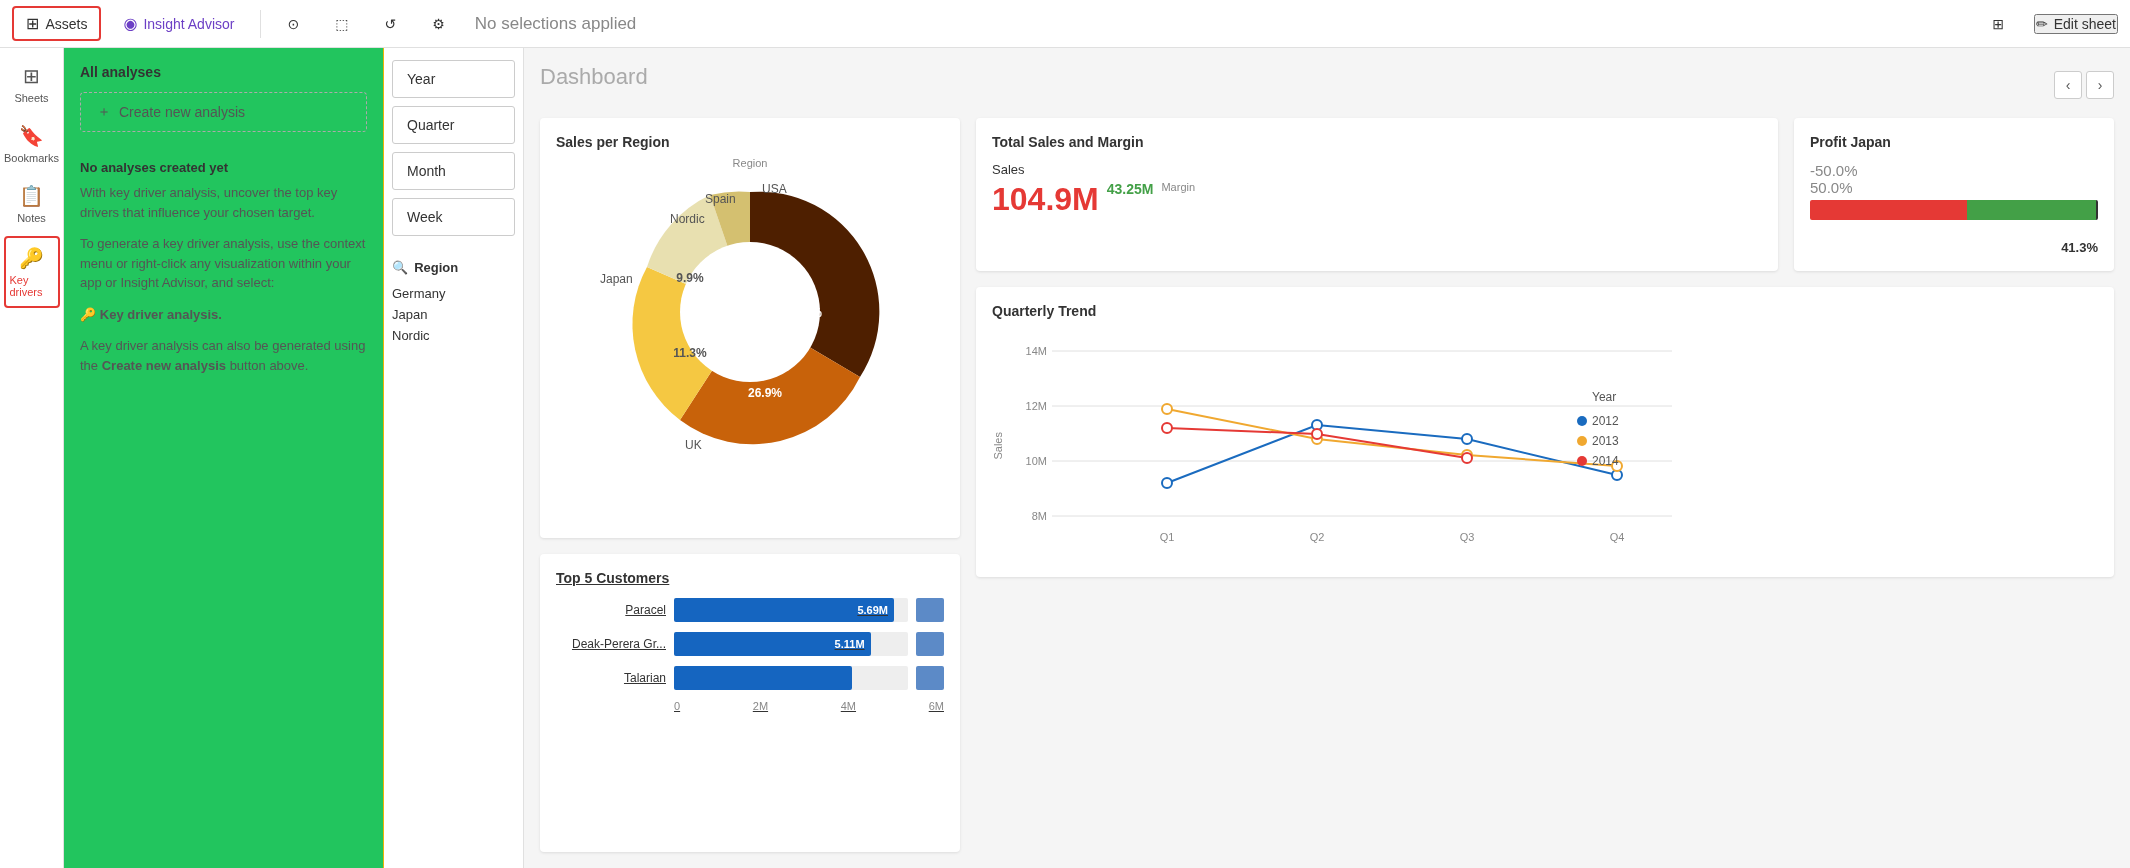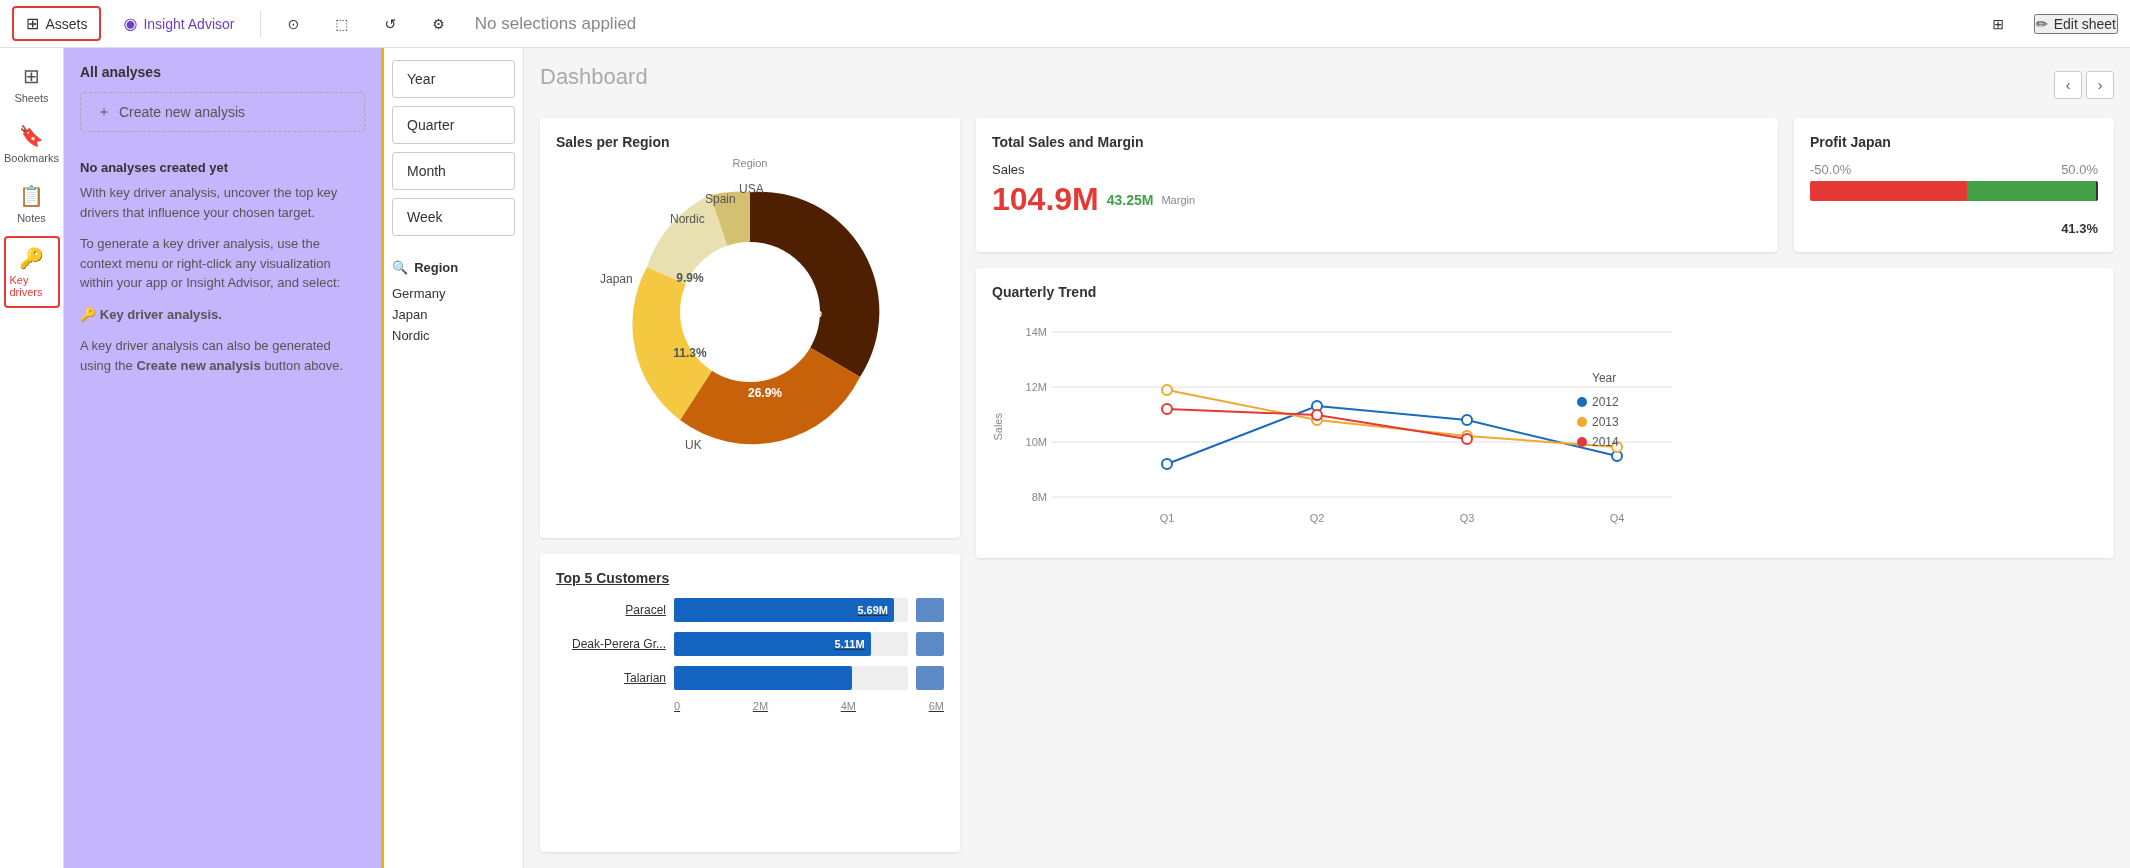--- a/index.html
+++ b/index.html
@@ -34,21 +34,21 @@
     .icon-item {
       display: flex; flex-direction: column; align-items: center;
       padding: 8px 4px; cursor: pointer; border-radius: 4px; width: 56px;
       font-size: 11px; color: #555; gap: 4px;
     }
     .icon-item.active { border: 2px solid #e53935; color: #e53935; }
     .icon-symbol { font-size: 20px; }
 
     
     .sidebar {
-      width: 320px; border-right: 3px solid #eab308; background: #c4b5fd;
+      width: 320px; border-right: 1px solid #eab308; background: #22c55e;
       padding: 16px; overflow-y: auto;
     }
     .sidebar-title { font-size: 14px; font-weight: 600; color: #333; margin-bottom: 12px; }
     .create-btn {
       display: flex; align-items: center; gap: 8px;
       border: 1px dashed #aaa; border-radius: 4px; padding: 10px 16px;
       cursor: pointer; color: #555; font-size: 14px; margin-bottom: 16px; width: 100%;
       background: none;
     }
     .no-analyses { font-weight: 600; color: #333; margin-bottom: 8px; font-size: 13px; margin-top: 28px; }
@@ -80,21 +80,21 @@
     .chart-card {
       background: #fff; border-radius: 4px; padding: 16px;
       box-shadow: 0 1px 3px rgba(0,0,0,0.1);
     }
     .chart-title { font-size: 14px; font-weight: 600; color: #333; margin-bottom: 12px; }
 
     .donut-card { width: 420px; }
     .sales-block { margin-bottom: 16px; }
     .sales-label { font-size: 13px; color: #333; margin-bottom: 4px; }
     .sales-value { font-size: 32px; font-weight: 700; color: #e53935; }
-    .pm-scale { display: flex; justify-content: space-between; font-size: 13px; color: #888; margin-bottom: 4px; }
+    .pm-scale { display: flex; justify-content: space-between; font-size: 15px; color: #888; margin-bottom: 4px; flex-direction: column; }
     .pm-bar { height: 20px; display: flex; border-radius: 2px; overflow: hidden; }
     .pm-bar-red { background: #e53935; flex: 1; }
     .pm-bar-green { background: #43a047; flex: 0.82; }
     .pm-marker { width: 2px; background: #333; }
     .pm-pct { text-align: right; font-size: 13px; font-weight: 600; margin-top: 20px; }
 
     
     .quarterly-card { margin-top: 0; width: 100%; background: #fff; border-radius: 4px; padding: 16px; box-shadow: 0 1px 3px rgba(0,0,0,0.1); }
 
     
@@ -228,21 +228,21 @@
     </div>
 
     <div class="charts-row">
 
       <div class="chart-card donut-card">
         <div class="chart-title">Sales per Region</div>
         <div style="position:relative; width:320px; height:320px; margin:0 auto;">
           
           <div style="position:absolute; top:-5px; left:50%; transform:translateX(-50%); font-size:11px; color:#888;">Region</div>
           
-          <div style="position:absolute; top:20px; left:149px; font-size:12px; color:#555;">USA</div>
+          <div style="position:absolute; top:20px; left:172px; font-size:12px; color:#555;">USA</div>
           <div style="position:absolute; top:110px; left:10px; font-size:12px; color:#555;">Japan</div>
           <div style="position:absolute; top:50px; left:80px; font-size:12px; color:#555;">Nordic</div>
           <div style="position:absolute; top:30px; left:115px; font-size:12px; color:#555;">Spain</div>
           <div style="position:absolute; bottom:30px; left:95px; font-size:12px; color:#555;">UK</div>
 
           <svg viewBox="0 0 320 300" width="320" height="300">
 
             <path d="M160,150 L160,30 A120,120 0 0,1 270,215 Z" fill="#4e1f00"></path>
 
             <path d="M160,150 L270,215 A120,120 0 0,1 90,258 Z" fill="#c8620a"></path>
@@ -264,21 +264,21 @@
       </div>
 
       <div class="right-section">
 
         <div class="top-right-section">
 
           <div class="chart-card" style="flex:1;">
             <div class="chart-title">Total Sales and Margin</div>
             <div class="sales-block">
               <div class="sales-label">Sales</div>
-              <div style="display:flex; align-items:center; gap:8px;">
+              <div style="display:flex; align-items:flex-start; gap:8px;">
                 <span class="sales-value">104.9M</span>
                 <span style="font-size:14px; color:#43a047; font-weight:600;">43.25M</span>
                 <span style="font-size:11px; color:#888;">Margin</span>
               </div>
             </div>
           </div>
 
           <div class="chart-card" style="width:320px;">
             <div class="chart-title">Profit Japan</div>
             <div class="pm-scale">

